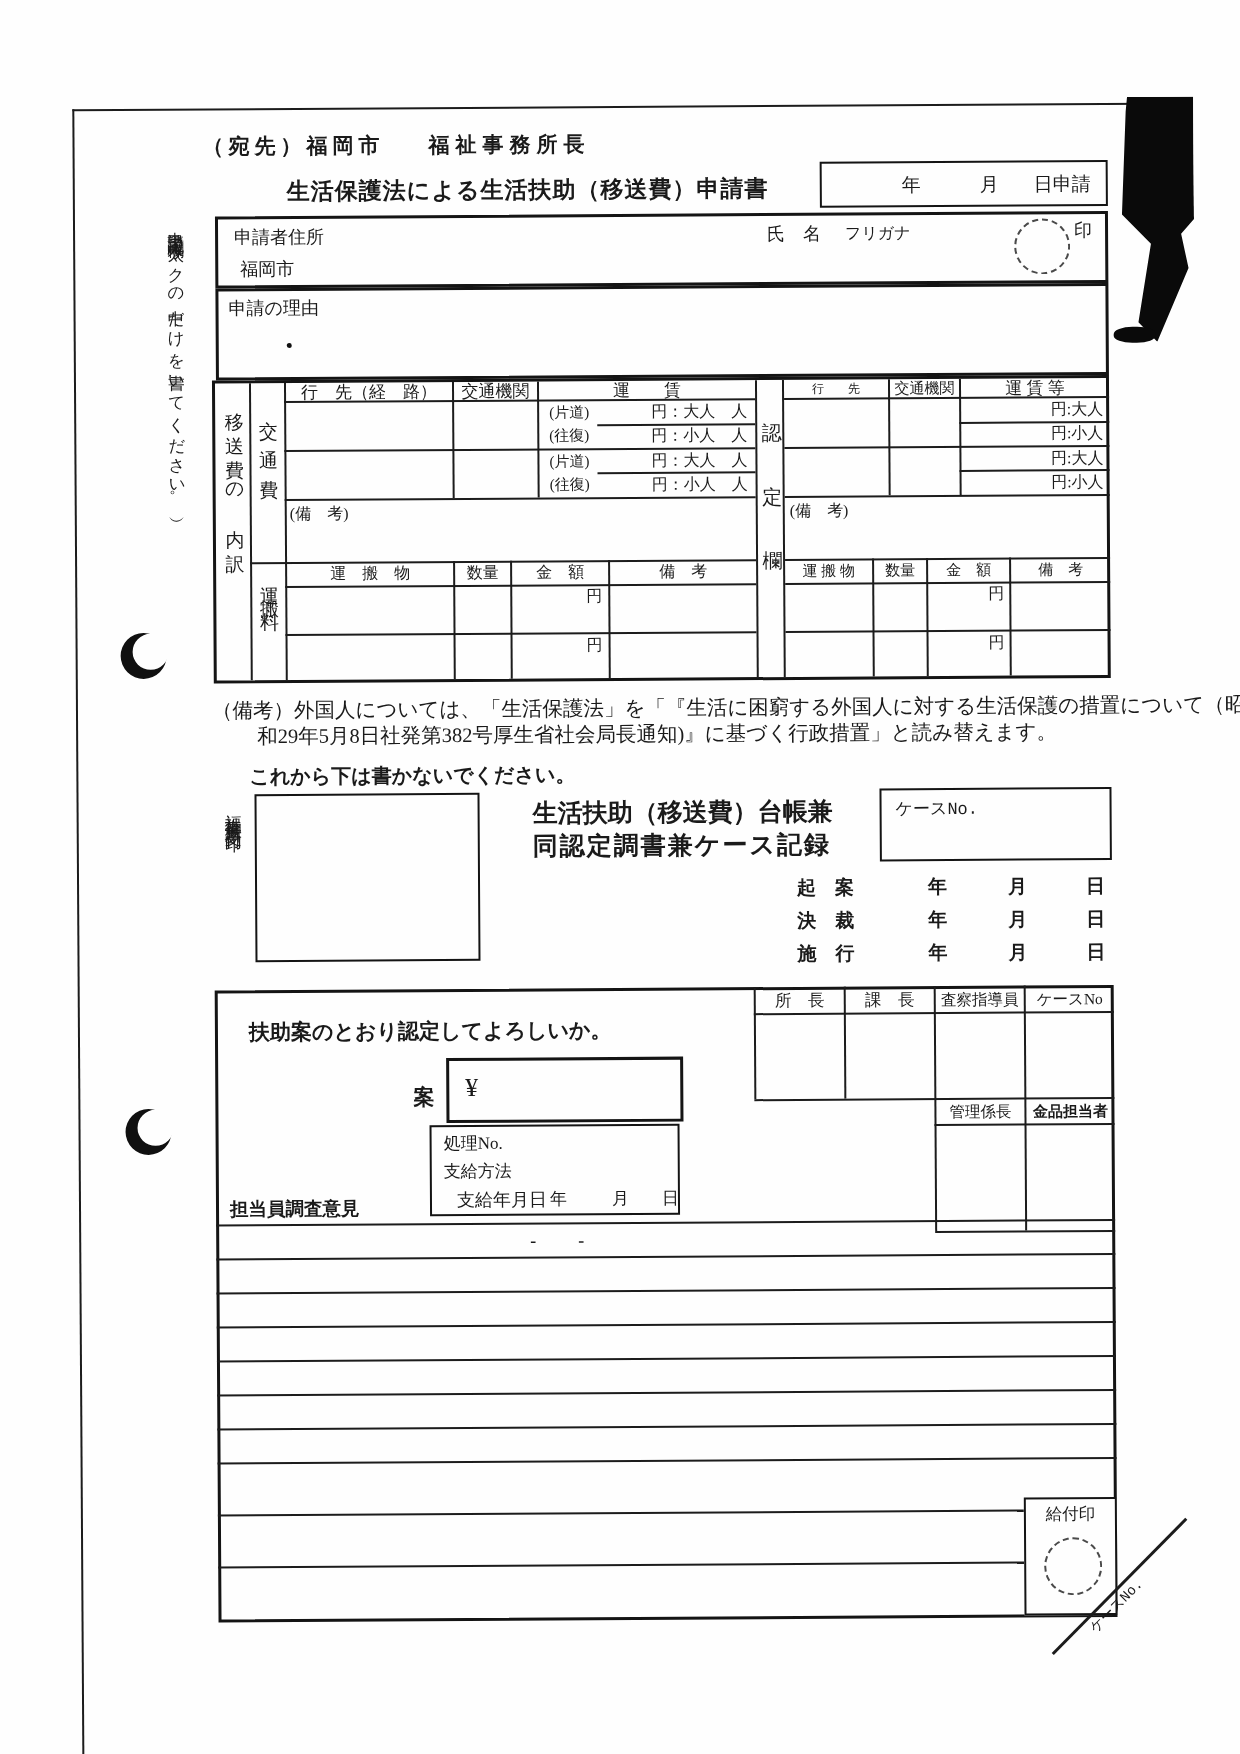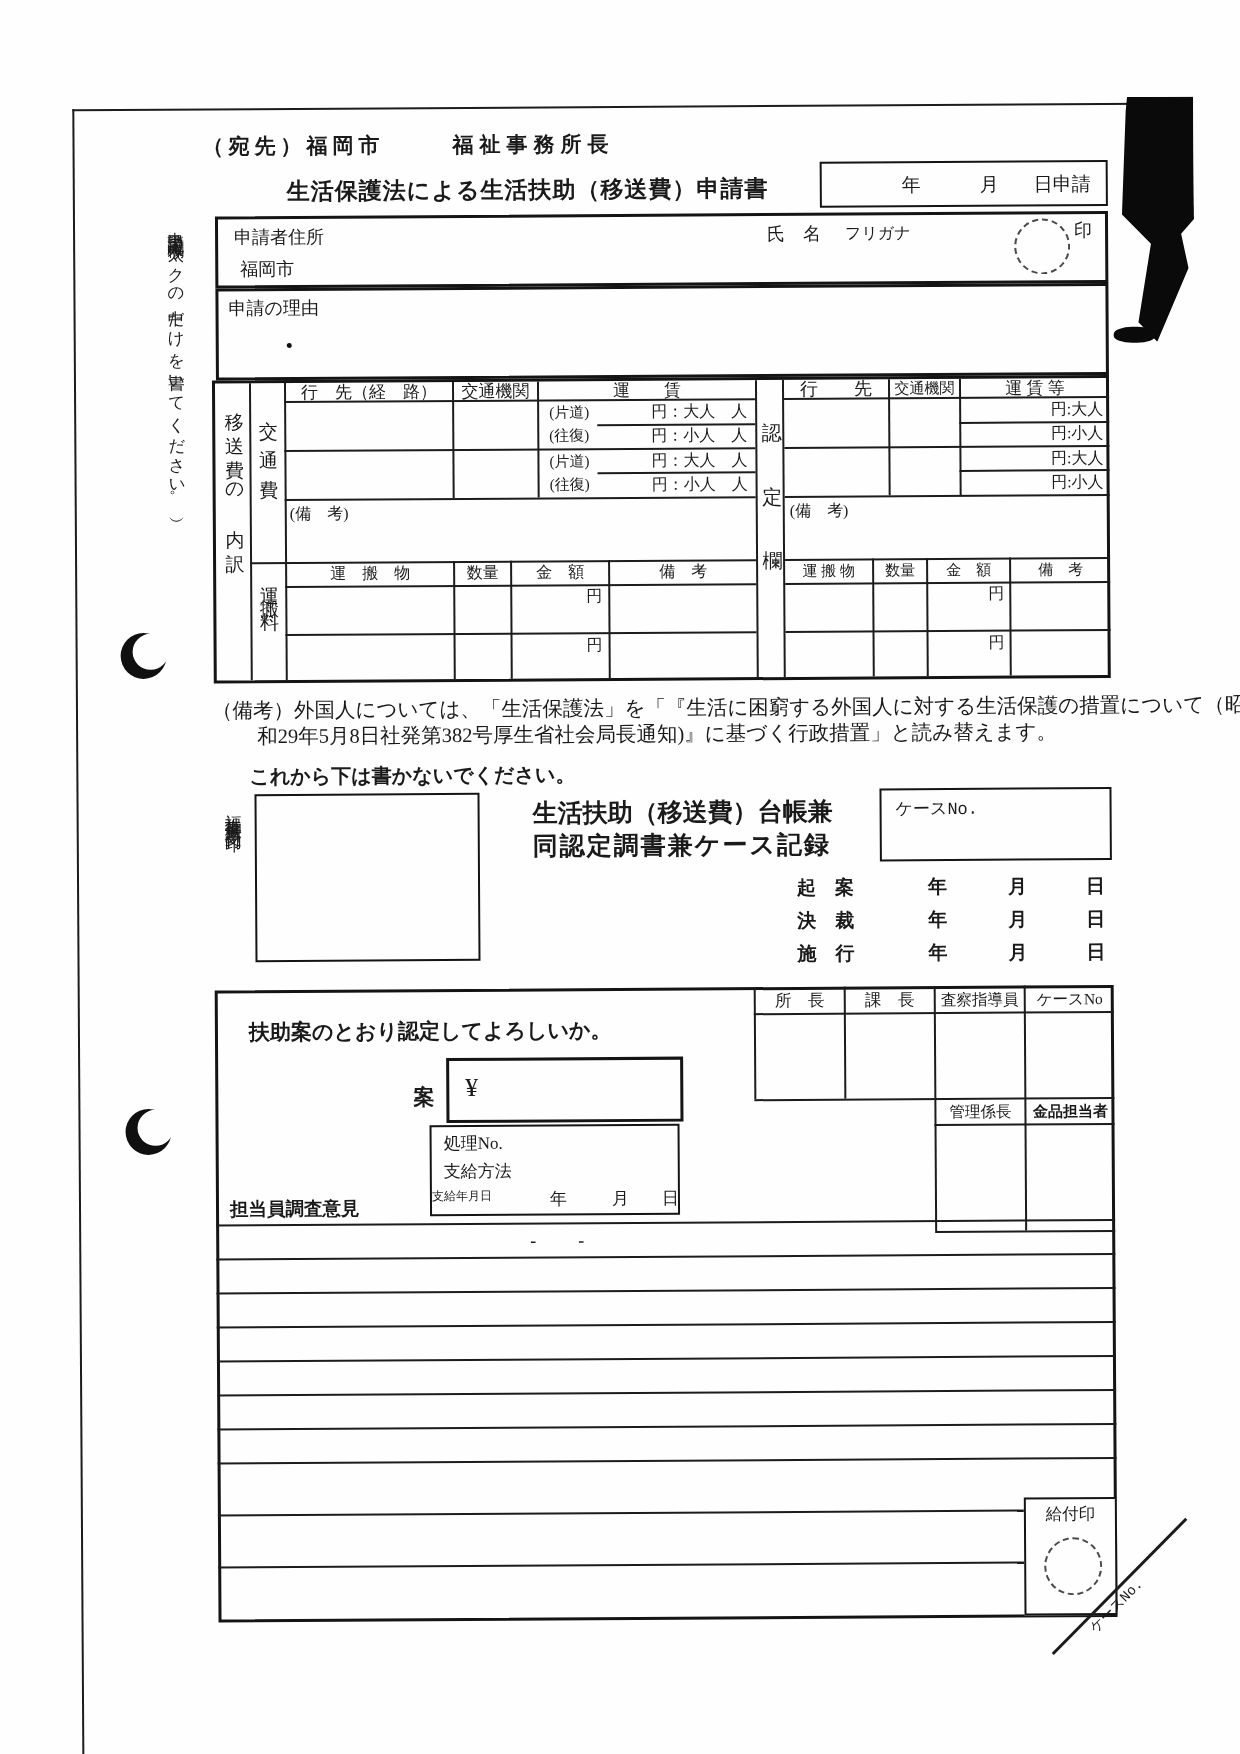--- a/index.html
+++ b/index.html
@@ -38,21 +38,21 @@
         <span class="i"></span>
       </div>
   <div class="hole" style="left:124px;top:1106px;">
         <span class="o"></span>
         <span class="i"></span>
       </div>
 
   <div class="abs vt serif" style="left:168px;top:216px;height:470px;font-size:16.5px;letter-spacing:2px;">申請者記入欄（太ワクの中だけを書いてください。）</div>
 
   <div class="abs serif b" style="left:207px;top:130px;font-size:21px;">
-    <span style="letter-spacing:5px;">（宛先）福岡市</span><span style="margin-left:68px;letter-spacing:6px;">福祉事務所長</span>
+    <span style="letter-spacing:5px;">（宛先）福岡市</span><span style="margin-left:44px;letter-spacing:6px;">福祉事務所長</span>
   </div>
   <div class="abs sans b" style="left:291px;top:174px;font-size:23px;letter-spacing:1px;">生活保護法による生活扶助（移送費）申請書</div>
 
   <div class="box" style="left:824px;top:163px;width:288px;height:46px;border-width:2.5px;">
     <span class="abs serif" style="left:80px;top:9px;font-size:19px;">年</span>
     <span class="abs serif" style="left:158px;top:9px;font-size:19px;">月</span>
     <span class="abs serif" style="left:212px;top:9px;font-size:19px;">日申請</span>
   </div>
 
   <div class="box" style="left:219px;top:214px;width:893px;height:72px;">
@@ -104,21 +104,21 @@
 
     <div class="abs vt serif" style="left:6px;top:14px;font-size:19px;letter-spacing:24px;">移送費の内訳</div>
     <div class="abs vt serif" style="left:40px;top:22px;font-size:19px;letter-spacing:30px;">交通費</div>
     <div class="abs vt serif" style="left:40px;top:188px;font-size:19px;letter-spacing:13px;">運搬料</div>
     <div class="abs vt serif" style="left:544px;top:26px;font-size:20px;letter-spacing:64px;">認定欄</div>
 
     <div class="cell serif" style="left:71px;top:0;width:166px;height:18px;font-size:17px;">行　先（経　路）</div>
     <div class="cell serif" style="left:239px;top:0;width:83px;height:18px;font-size:17px;">交通機関</div>
     <div class="cell serif" style="left:324px;top:0;width:216px;height:18px;font-size:17px;">運　　賃</div>
 
-    <div class="cell serif" style="left:569px;top:0;width:104px;height:18px;font-size:18px;">行　　先</div>
+    <div class="cell serif" style="left:569px;top:0;width:104px;height:18px;font-size:12px;">行　　先</div>
     <div class="cell serif" style="left:675px;top:0;width:69px;height:18px;font-size:15px;">交通機関</div>
     <div class="cell serif" style="left:746px;top:0;width:148px;height:18px;font-size:17px;">運 賃 等</div>
 
     <div class="abs serif" style="left:327px;top:20px;width:54px;text-align:center;font-size:15px;line-height:23px;">
       <div>(片道)</div>
       <div>(往復)</div>
     </div>
     <div class="rcell serif" style="left:392px;top:20px;width:140px;height:23px;font-size:16px;padding-right:8px;">円：大人　人</div>
     <div class="rcell serif" style="left:392px;top:44px;width:140px;height:23px;font-size:16px;padding-right:8px;">円：小人　人</div>
 
@@ -206,21 +206,21 @@
 
   <div class="abs sans b" style="left:248px;top:1016px;font-size:21px;">扶助案のとおり認定してよろしいか。</div>
   <div class="abs sans b" style="left:412px;top:1082px;font-size:21px;">案</div>
   <div class="box" style="left:445px;top:1057px;width:237px;height:65px;border-width:3.5px;">
     <span class="abs serif" style="left:16px;top:12px;font-size:26px;">¥</span>
   </div>
 
   <div class="box thin" style="left:428px;top:1124px;width:250px;height:91px;">
     <span class="abs serif" style="left:12px;top:5px;font-size:17px;">処理No.</span>
     <span class="abs serif" style="left:12px;top:33px;font-size:17px;">支給方法</span>
-    <span class="abs serif" style="left:0;top:61px;font-size:12px;">支給年月日</span>
+    <span class="abs serif" style="left:25px;top:61px;font-size:18px;">支給年月日</span>
     <span class="abs serif" style="left:118px;top:61px;font-size:17px;">年</span>
     <span class="abs serif" style="left:180px;top:61px;font-size:17px;">月</span>
     <span class="abs serif" style="left:230px;top:61px;font-size:17px;">日</span>
   </div>
 
   <div class="abs sans b" style="left:228px;top:1194px;font-size:18.5px;">担当員調査意見</div>
   <div class="ln" style="left:214px;top:1222px;width:899px;height:2px;"></div>
   <div class="ln" style="left:214px;top:1256px;width:899px;height:2px;"></div>
   <div class="ln" style="left:214px;top:1290px;width:899px;height:2px;"></div>
   <div class="ln" style="left:214px;top:1324px;width:899px;height:2px;"></div>

